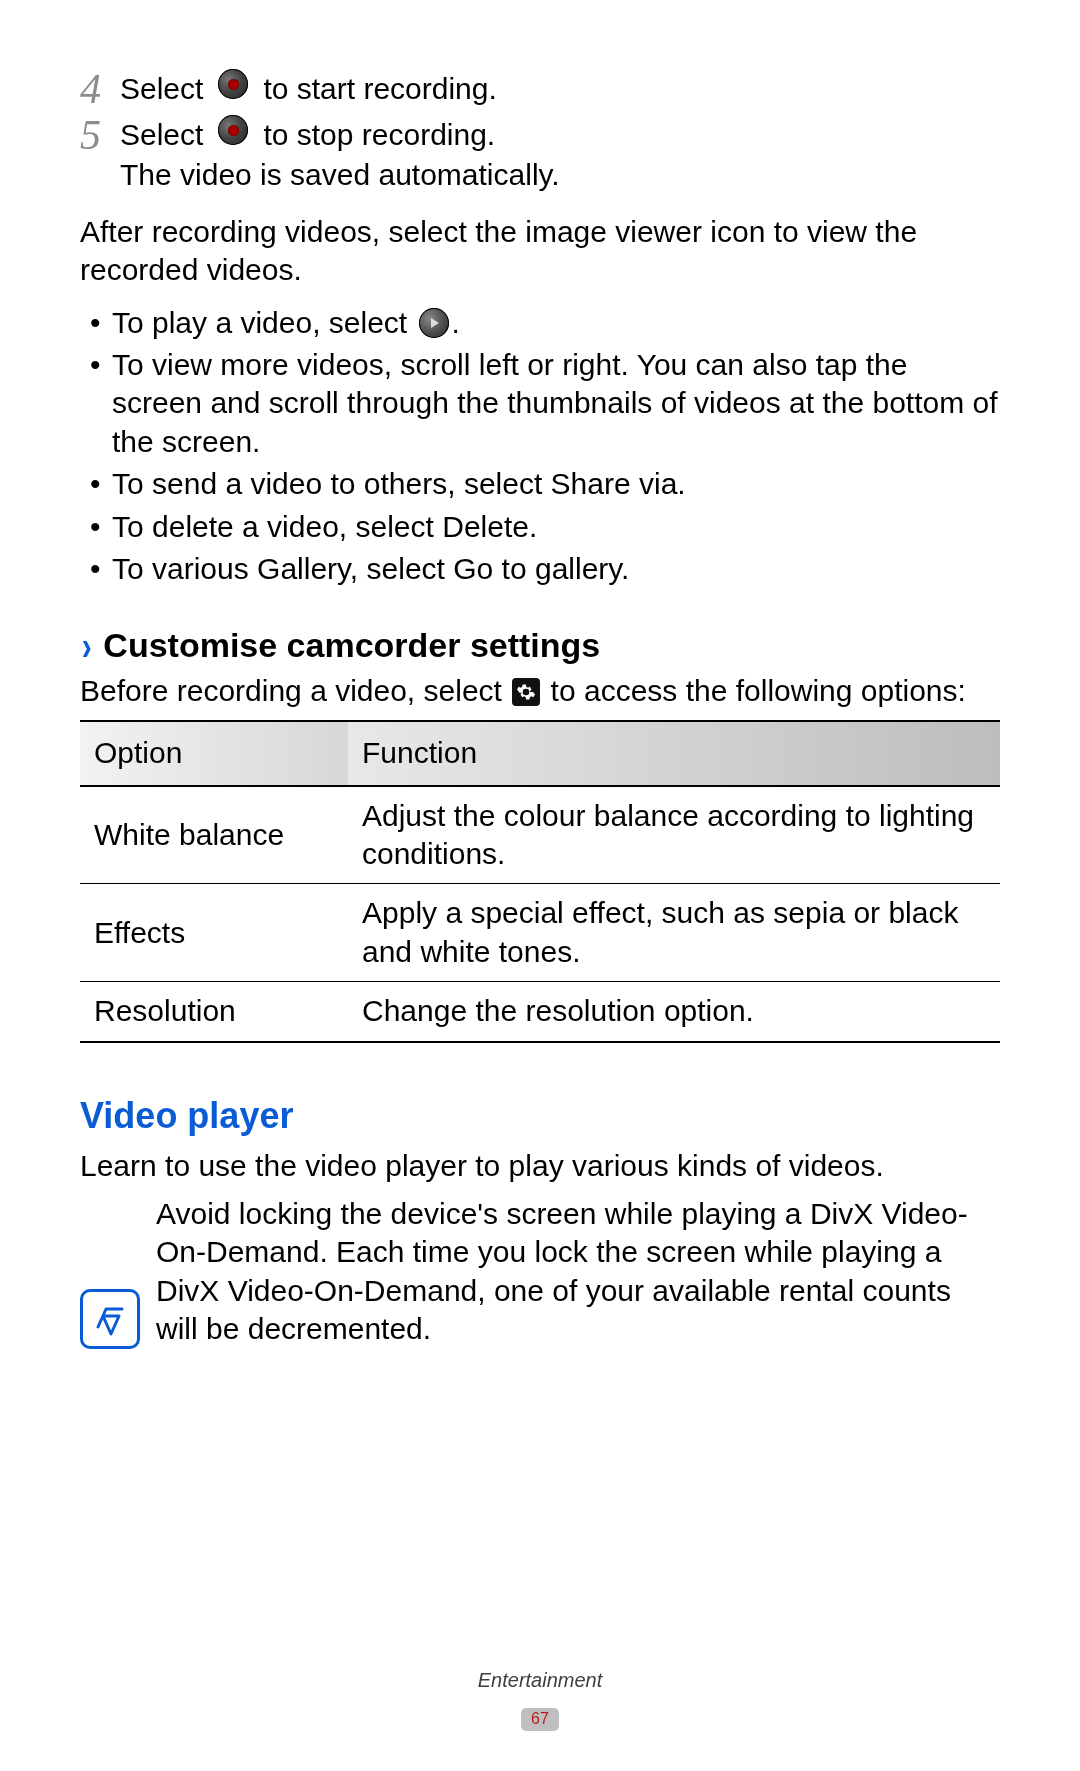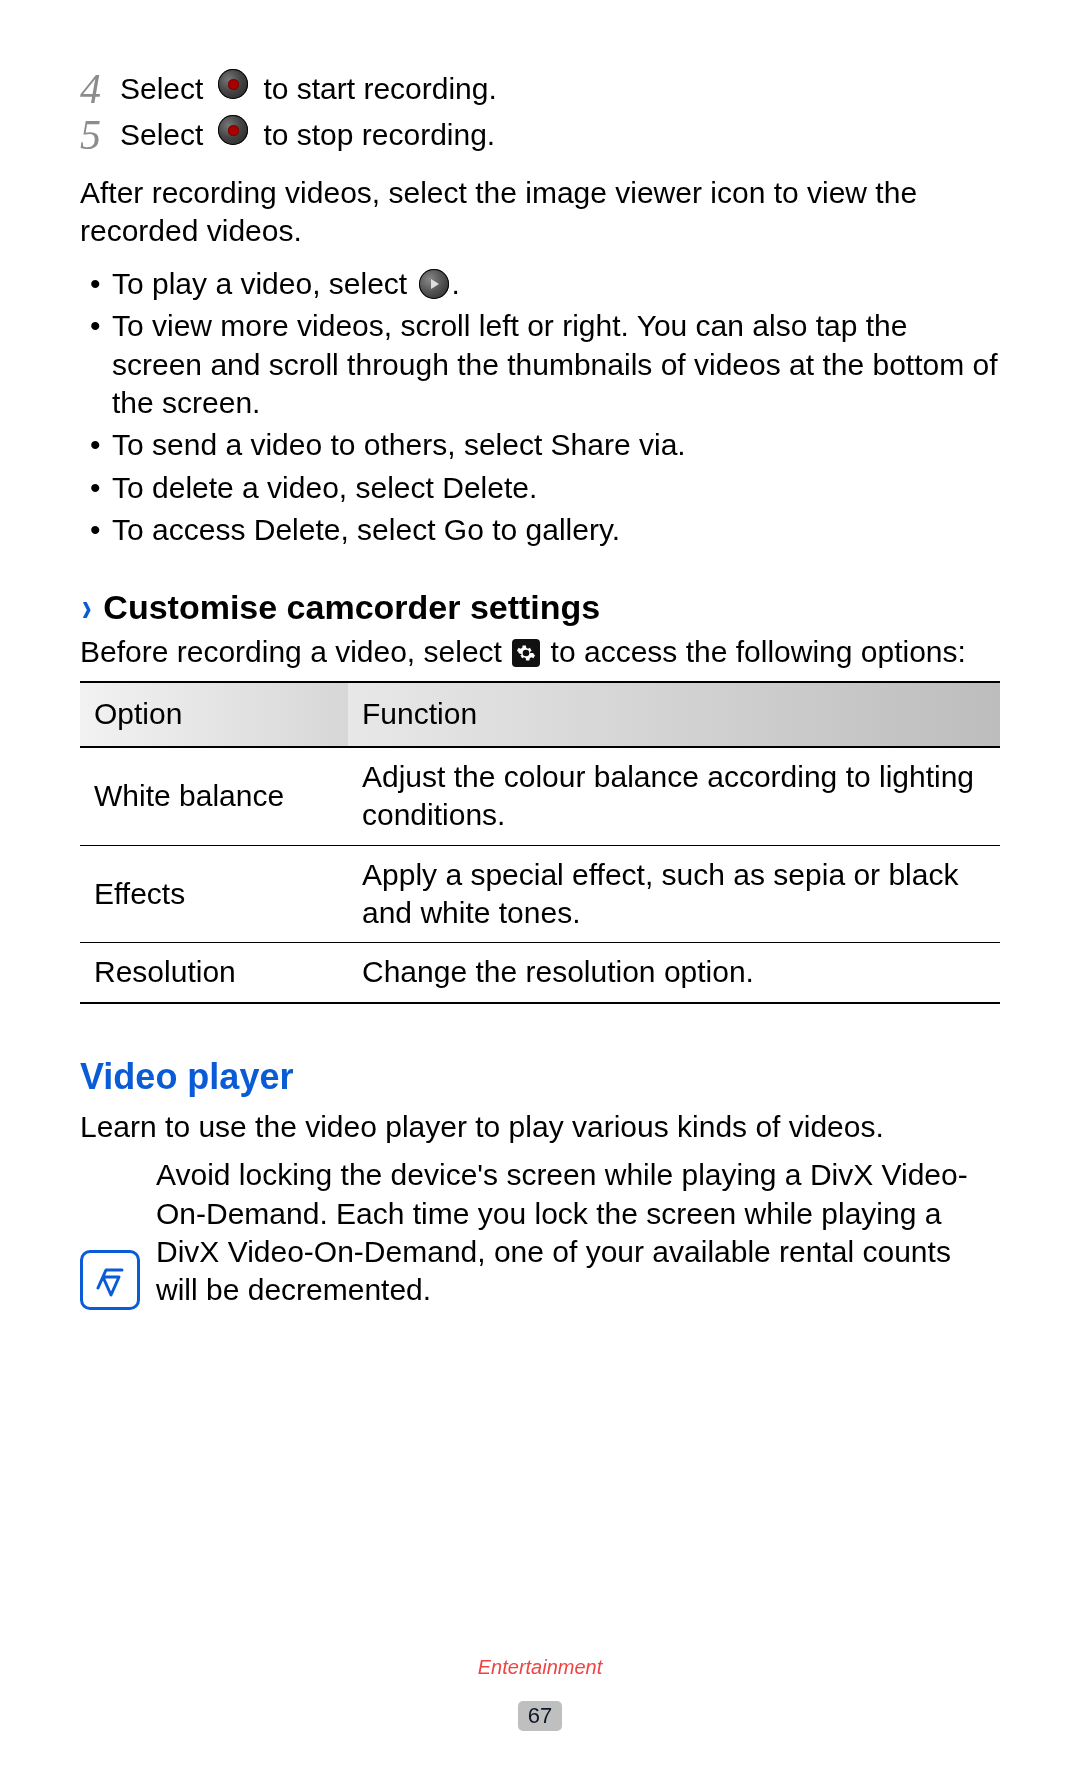--- a/index.html
+++ b/index.html
@@ -189,31 +189,31 @@
   .footer{
     position:absolute;
     left:0;
     bottom:40px;
     width:100%;
     text-align:center;
     font-size:20px;
   }
   .footer-cat{
     font-style:italic;
-    color:#ef4444;
-    margin-bottom:20px;
+    color:#404040;
+    margin-bottom:12px;
   }
   .page-badge{
     display:inline-block;
     background:#bfbfbf;
     border-radius:5px;
     padding:1px 10px;
     font-style:normal;
-    color:#0f172a;
-    font-size:22px;
+    color:#b91c1c;
+    font-size:16px;
   }
   b{font-weight:400;}
 </style>
 </head>
 <body>
 
 <div class="page">
 
   <div class="step">
     <div class="step-num">4</div>
@@ -227,20 +227,21 @@
   </div>
 
   <div class="step">
     <div class="step-num">5</div>
     <div class="step-body">
       <div class="step-line">
         <span>Select</span>
         <span class="rec-icon"></span>
         <span>to stop recording.</span>
       </div>
+      <div class="step-sub">The video is saved automatically.</div>
     </div>
   </div>
 
   <div class="para">After recording videos, select the image viewer icon to view the recorded videos.</div>
 
   <ul class="bullets">
     <li>
       <span>To play a video, select</span>
       <span class="play-icon" style="vertical-align:middle; margin:0 3px; position:relative; top:-2px;">
         <svg width="14" height="14" viewBox="0 0 14 14">
@@ -251,21 +252,21 @@
     <li>
       <span>To view more videos, scroll left or right. You can also tap the screen and scroll through the thumbnails of videos at the bottom of the screen.</span>
     </li>
     <li>
       <span>To send a video to others, select </span><b>Share via</b><span>.</span>
     </li>
     <li>
       <span>To delete a video, select </span><b>Delete</b><span>.</span>
     </li>
     <li>
-      <span>To access Delete, select </span><b>Go to gallery</b><span>.</span>
+      <span>To various Gallery, select </span><b>Go to gallery</b><span>.</span>
     </li>
   </ul>
 
   <div class="sub-heading">
     <span class="chev">›</span>
     <span class="sub-heading-text">Customise camcorder settings</span>
   </div>
   <div class="sub-intro">
     <span>Before recording a video, select</span>
     <span class="gear-icon">

